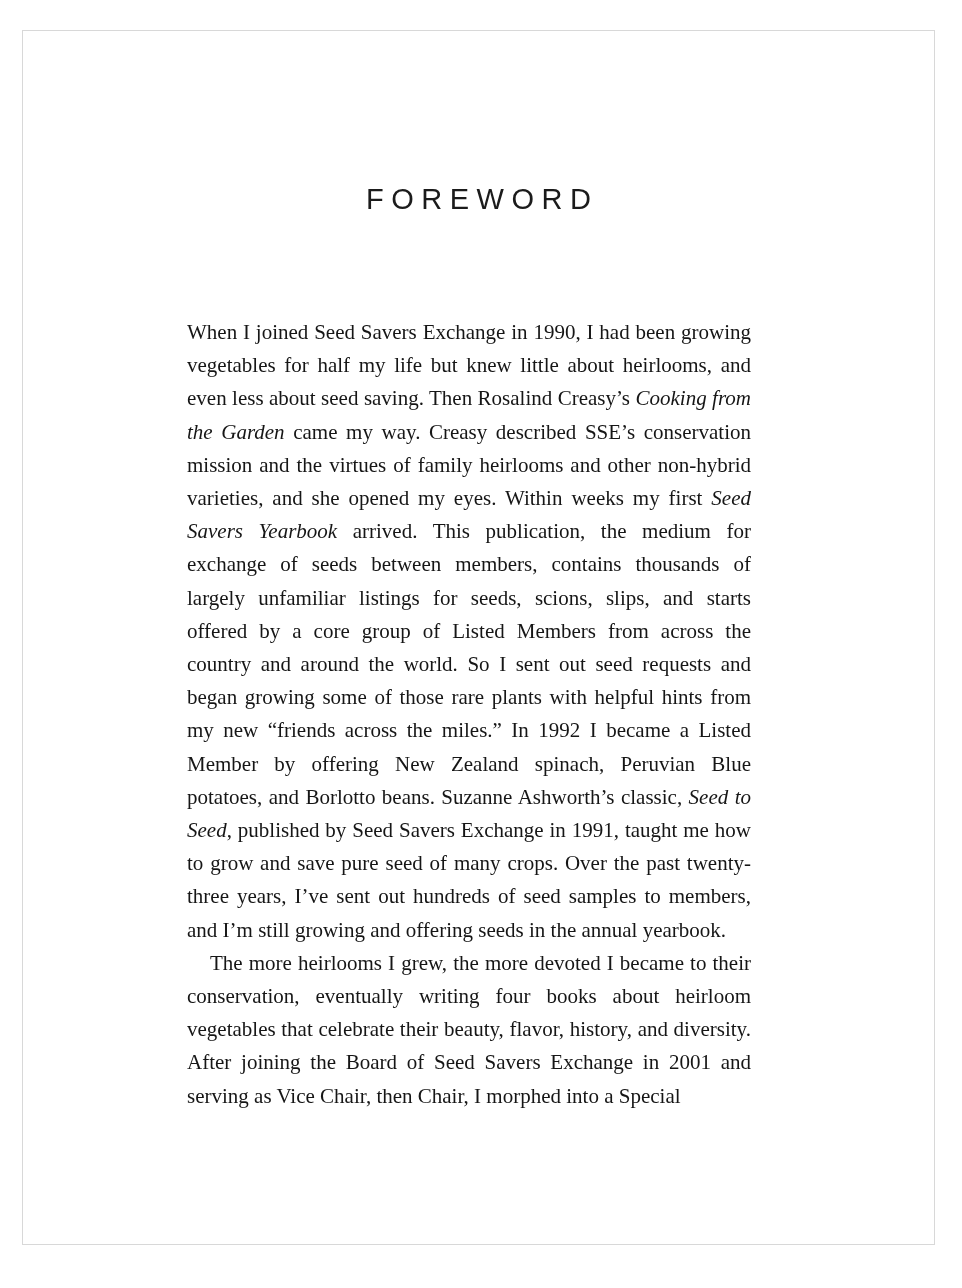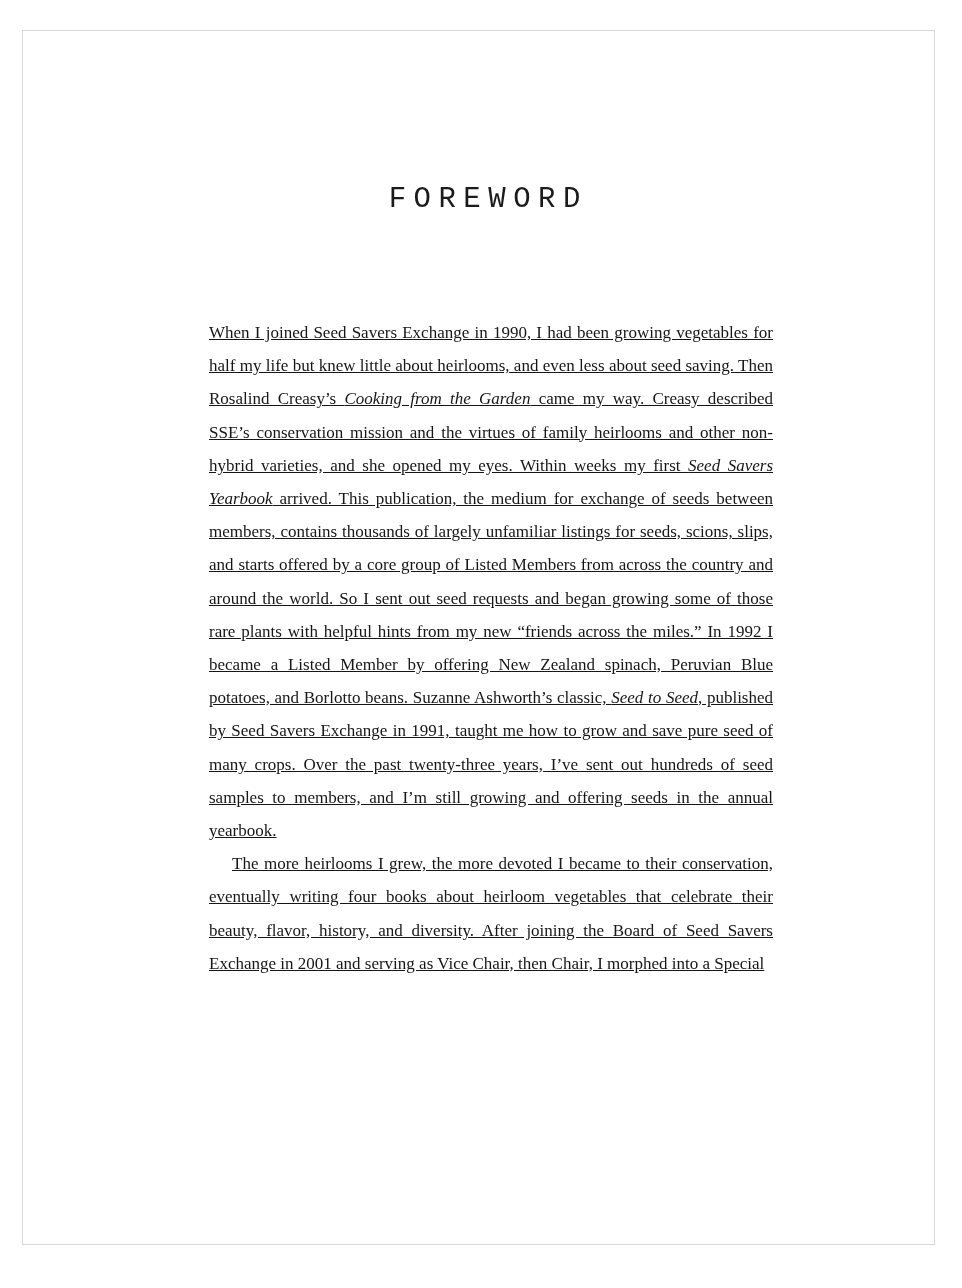--- a/index.html
+++ b/index.html
@@ -27,45 +27,44 @@
 
   .page-inner {
     position: relative;
     width: 100%;
     height: 100%;
   }
 
   .chapter-title {
     position: absolute;
     top: 135px;
-    left: 6px;
+    left: 0;
     width: 100%;
     text-align: center;
-    font-family: Liberation Mono, monospace;
+    font-family: Liberation Sans, sans-serif;
     font-size: 29px;
     font-weight: 400;
     letter-spacing: 7.5px;
     text-indent: 7.5px;
     color: #1b1b1b;
     line-height: 1;
   }
 
   .body-text {
     position: absolute;
     top: 285px;
-    left: 186px;
+    left: 164px;
     width: 564px;
-    font-size: 17px;
+    font-size: 21px;
     line-height: 33.2px;
     color: #161616;
     text-align: justify;
     text-justify: inter-word;
     -webkit-hyphens: none;
     hyphens: none;
-    text-decoration: underline;
   }
 
   .body-text p {
     margin: 0;
     text-indent: 0;
   }
 
   .body-text p.indented {
     text-indent: 23px;
   }

